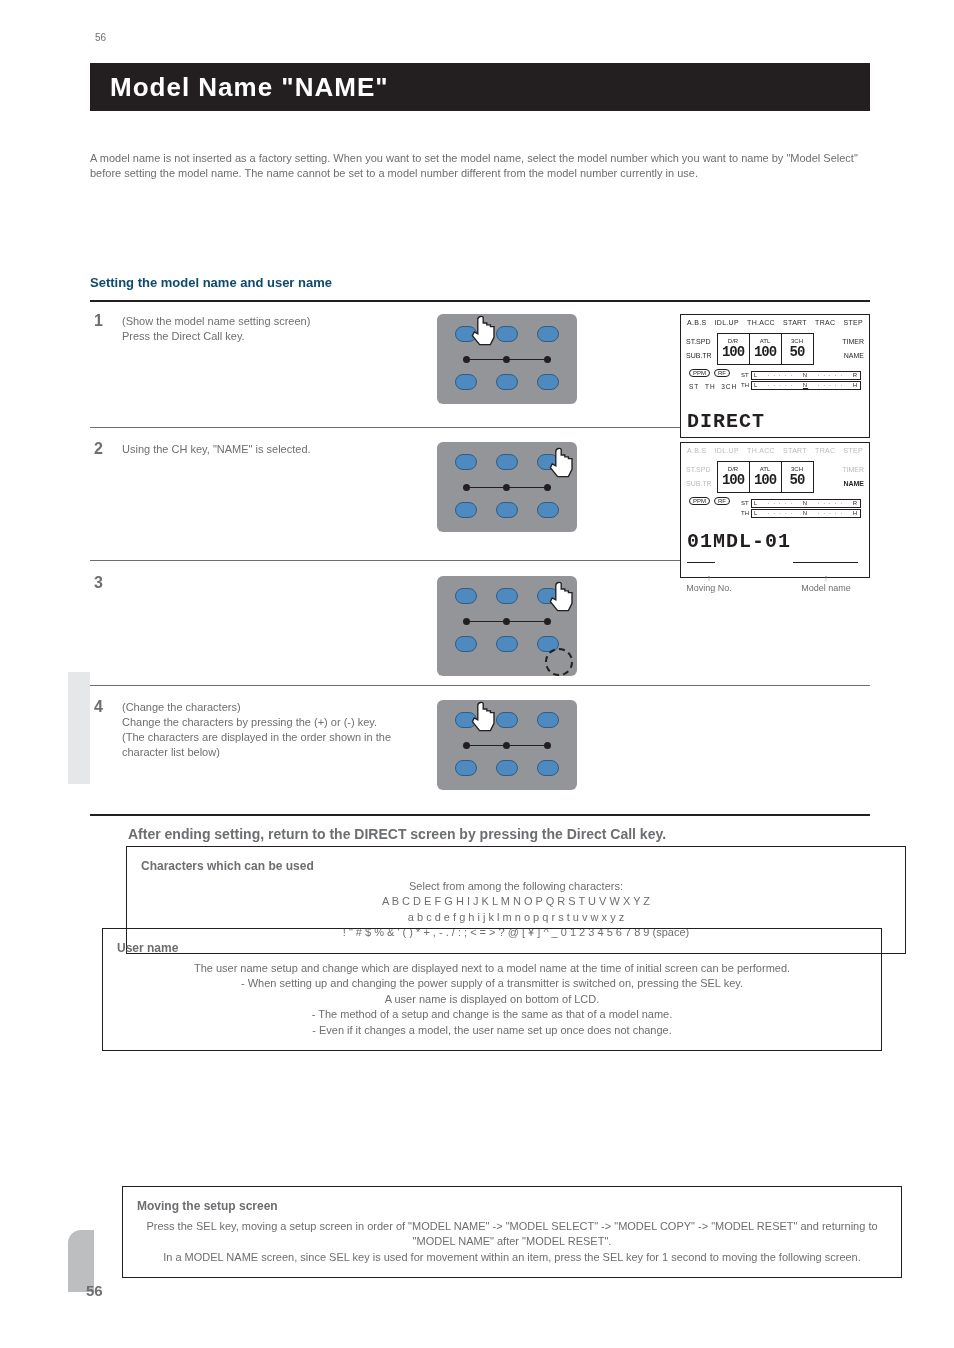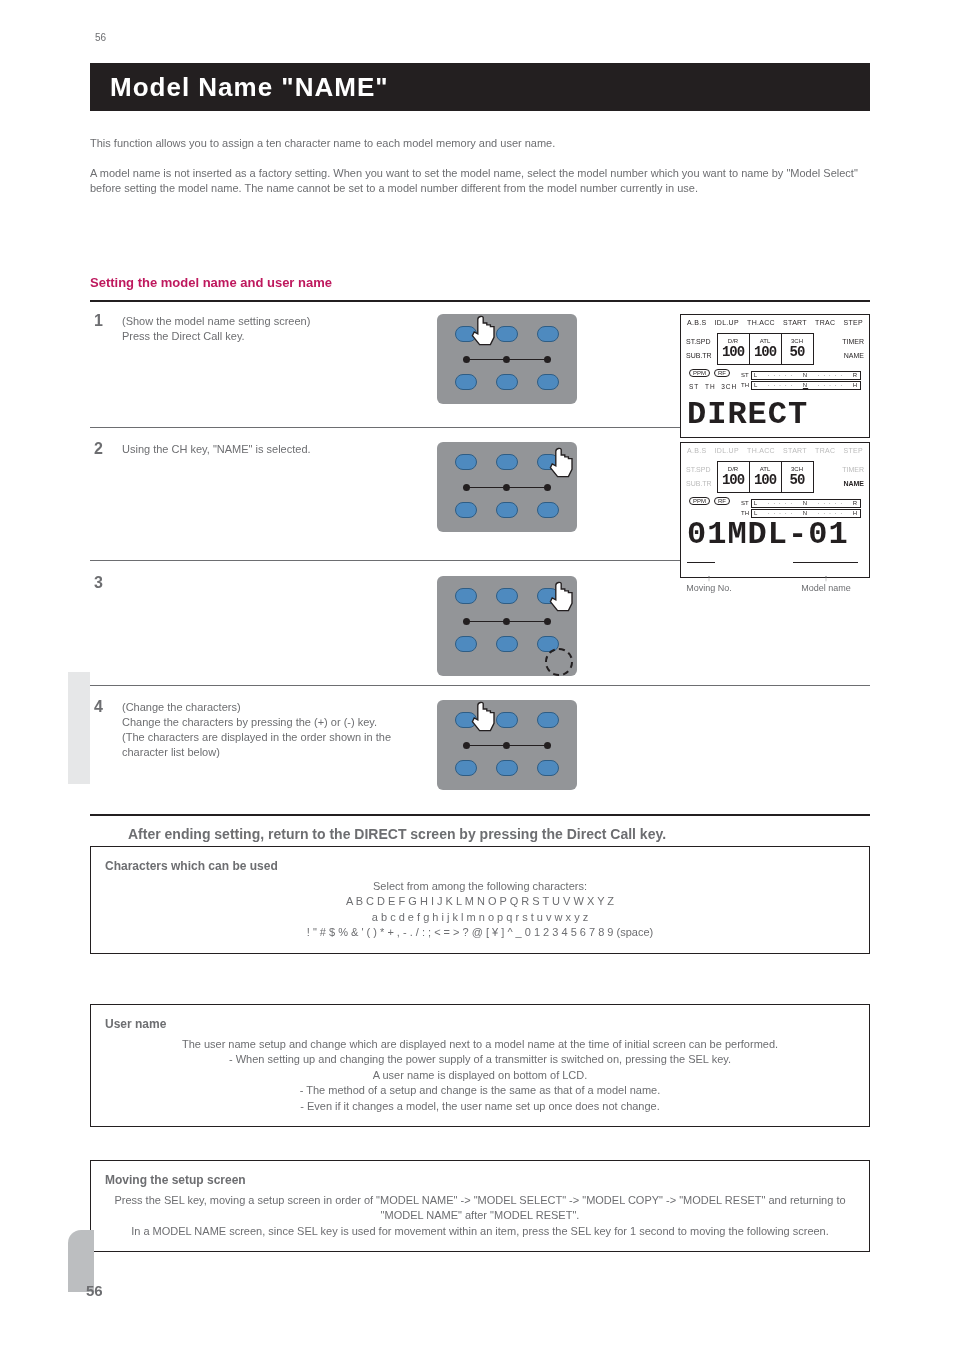--- a/index.html
+++ b/index.html
@@ -4,21 +4,21 @@
 <style>
   * { box-sizing: border-box; margin: 0; padding: 0; }
   body { font-family: Arial, Helvetica, sans-serif; background: #fff; width: 954px; height: 1348px; position: relative; color: #231f20; }
   
   .page-number-top { position: absolute; top: 32px; left: 95px; font-size: 10px; color: #6d6e71; }
 
   .black-bar { position: absolute; top: 63px; left: 90px; width: 780px; height: 48px; background: #231f20; color: #fff; display: flex; align-items: center; padding-left: 20px; font-size: 26px; font-weight: bold; letter-spacing: 1px; }
 
   .intro { position: absolute; top: 136px; left: 90px; width: 780px; font-size: 11px; line-height: 1.35; color: #6d6e71; }
 
-  .steps-hdr { position: absolute; top: 275px; left: 90px; width: 780px; font-size: 13px; font-weight: bold; color: #be185d; }
+  .steps-hdr { position: absolute; top: 275px; left: 90px; width: 780px; font-size: 13px; font-weight: bold; color: #0c4a6e; }
 
   .hr { position: absolute; left: 90px; width: 780px; height: 0; border-top: 1px solid #6d6e71; }
   .hr1 { top: 300px; border-top: 2px solid #231f20; }
   .hr2 { top: 427px; }
   .hr3 { top: 560px; }
   .hr4 { top: 685px; }
   .hr5 { top: 814px; border-top: 2px solid #231f20; }
 
   .step-row { position: absolute; left: 90px; width: 780px; display: flex; }
   .step-num { width: 32px; font-size: 16px; font-weight: bold; color: #6d6e71; padding-left: 4px; padding-top: 6px; }
@@ -29,23 +29,23 @@
   .row1 { top: 306px; }
   .row2 { top: 434px; }
   .row3 { top: 568px; }
   .row4 { top: 692px; }
 
   .return-line { position: absolute; top: 826px; left: 128px; font-size: 14px; font-weight: bold; color: #6d6e71; }
 
   .box { position: absolute; left: 90px; width: 780px; border: 1.5px solid #231f20; padding: 12px 14px; }
   .box-title { font-size: 12px; font-weight: bold; color: #6d6e71; margin-bottom: 6px; }
   .box-body { font-size: 11px; line-height: 1.4; color: #6d6e71; text-align: center; }
-  .box1 { top: 846px; }
-  .box2 { top: 1004px; }
-  .box3 { top: 1160px; }
+  .box1 { top: 846px; margin-left: 36px; }
+  .box2 { top: 928px; margin-left: 12px; }
+  .box3 { top: 1186px; margin-left: 32px; }
 
   .side-tab-white { position: absolute; top: 672px; left: 68px; width: 22px; height: 112px; background: #e6e7e8; }
   .side-tab-gray { position: absolute; top: 1230px; left: 68px; width: 26px; height: 62px; background: #bcbec0; border-top-left-radius: 13px; }
 
   .page-foot { position: absolute; top: 1282px; left: 86px; font-size: 15px; color: #6d6e71; font-weight: bold; }
 
   
   .keypad { width: 140px; height: 90px; background: #939598; border-radius: 6px; position: relative; }
   .kbtn { position: absolute; width: 22px; height: 16px; border-radius: 9px; background: #4e8abf; border: 1px solid #2f5d84; }
   .kbtn.tl { top: 12px; left: 18px; } .kbtn.tc { top: 12px; left: 59px; } .kbtn.tr { top: 12px; left: 100px; }
@@ -65,40 +65,39 @@
   .lcd .cellbox { position: absolute; top: 18px; left: 36px; width: 96px; height: 32px; display: flex; }
   .lcd .cell { flex: 1; border: 1px solid #231f20; margin: 0 -0.5px; display: flex; flex-direction: column; align-items: center; justify-content: center; }
   .lcd .cell-h { font-size: 6px; }
   .lcd .cell-v { font-family: 'Courier New', monospace; font-size: 14px; font-weight: bold; letter-spacing: -1px; }
   .lcd .pprf { position: absolute; top: 54px; left: 8px; font-size: 7px; display: flex; gap: 4px; align-items: center; }
   .lcd .oval { border: 1px solid #231f20; border-radius: 7px; padding: 0 3px; font-size: 6px; }
   .lcd .bars { position: absolute; top: 55px; left: 60px; width: 120px; font-size: 6px; line-height: 10px; }
   .lcd .barrow { display: flex; align-items: center; gap: 2px; }
   .lcd .barline { flex: 1; letter-spacing: 1px; border: 1px solid #231f20; padding: 0 2px; height: 9px; display: flex; align-items: center; justify-content: space-between; font-size: 6px; }
   .lcd .stth { position: absolute; top: 68px; left: 8px; font-size: 6.5px; letter-spacing: 1px; }
-  .lcd .bottom { position: absolute; bottom: 4px; left: 6px; right: 6px; font-family: 'Courier New', monospace; font-size: 32px; font-weight: bold; letter-spacing: 1px; white-space: nowrap; }
+  .lcd .bottom { position: absolute; bottom: 4px; left: 6px; right: 6px; font-family: 'Courier New', monospace; font-size: 20px; font-weight: bold; letter-spacing: 1px; white-space: nowrap; }
   .lcd .underline1 { position: absolute; bottom: 2px; left: 6px; width: 28px; height: 1px; background: #231f20; }
   .lcd .underline2 { position: absolute; bottom: 2px; left: 112px; width: 65px; height: 1px; background: #231f20; }
   .lcd .arrow { position: absolute; bottom: -16px; font-size: 9px; color: #6d6e71; text-align: center; }
   .lcd .arrow.a1 { left: 0px; width: 56px; }
   .lcd .arrow.a2 { left: 100px; width: 90px; }
 
   .faint { color: #bbb; }
 </style>
 </head>
 <body>
 
 <div class="page-number-top">56</div>
 
 <div class="black-bar">
   <span>Model Name "NAME"</span>
 </div>
 
 <div class="intro">
-  <p>This function allows you to assign a ten character name to each model memory and user name.</p>
   <br>
   <p>A model name is not inserted as a factory setting. When you want to set the model name, select the model number which you want to name by "Model Select" before setting the model name. The name cannot be set to a model number different from the model number currently in use.</p>
 </div>
 
 <div class="steps-hdr">Setting the model name and user name</div>
 
 <div class="hr hr1"></div>
 <div class="hr hr2"></div>
 <div class="hr hr3"></div>
 <div class="hr hr4"></div>

